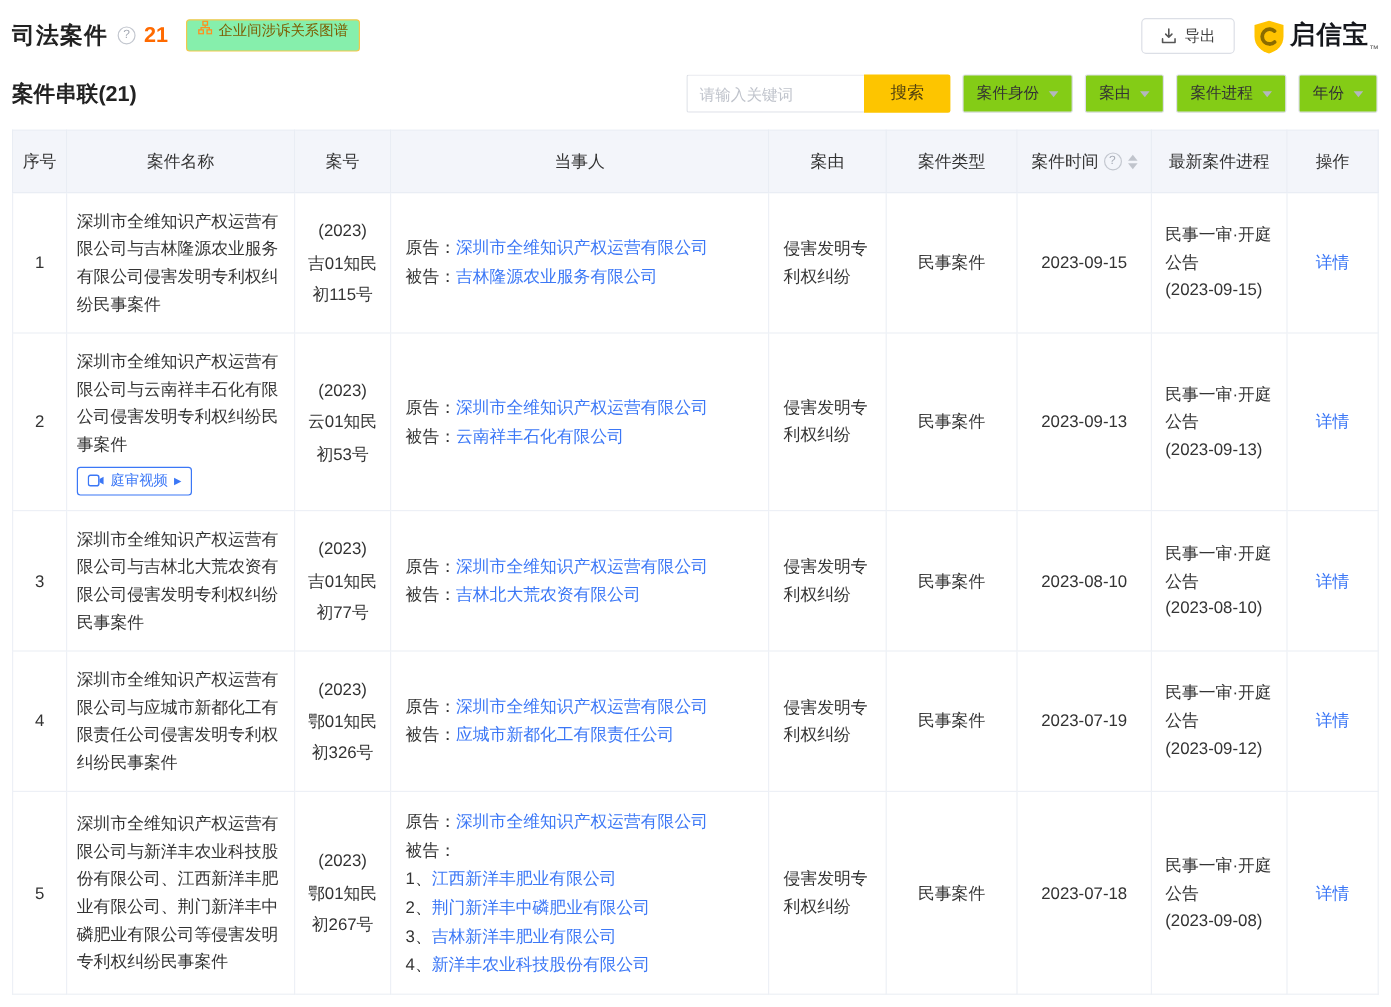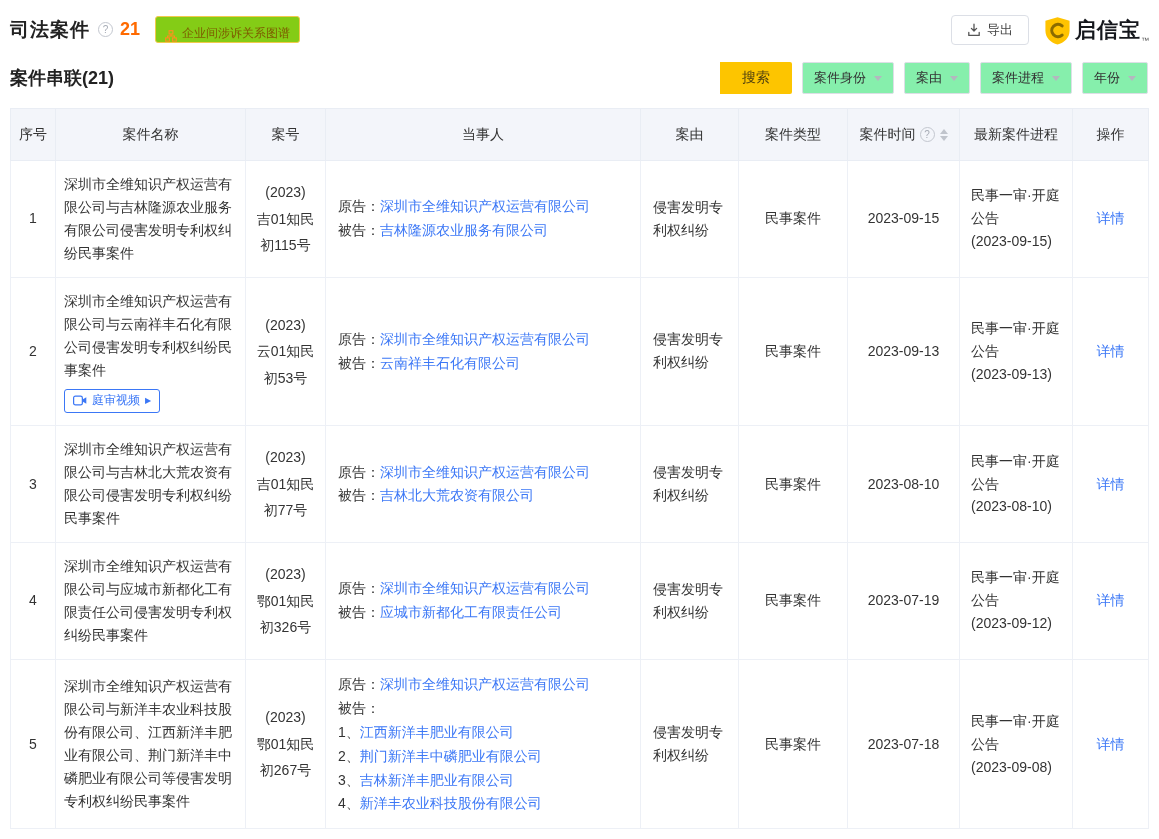--- a/index.html
+++ b/index.html
@@ -8,22 +8,22 @@
 
   
   .topbar { display: flex; justify-content: space-between; align-items: center;
     padding: 13px 10px 0 10px; height: 46px; }
   .topbar-left { display: flex; align-items: center; }
   .page-title { font-size: 19px; font-weight: 700; color: #222; letter-spacing: 1px; }
   .qmark { display: inline-flex; align-items: center; justify-content: center;
     width: 15px; height: 15px; border: 1px solid #c3c7cf; border-radius: 50%;
     color: #a6abb5; font-size: 10px; margin: 0 7px 0 8px; }
   .count { color: #ff6a00; font-weight: 700; font-size: 18px; margin-right: 15px; }
-  .graph-btn { display: inline-flex; align-items: flex-end; gap: 5px; height: 27px;
-    padding: 0 9px; border: 1px solid #f2c94c; background: #84cc16; border-radius: 3px;
+  .graph-btn { display: inline-flex; align-items: flex-start; gap: 5px; height: 27px;
+    padding: 0 9px; border: 1px solid #f2c94c; background: #86efac; border-radius: 3px;
     font-size: 12px; color: #7d5c00; cursor: pointer; }
   .topbar-right { display: flex; align-items: center; }
   .export-btn { display: inline-flex; align-items: center; gap: 6px; height: 30px;
     padding: 0 15px; border: 1px solid #dcdfe6; background: #fff; border-radius: 4px;
     font-size: 13px; color: #444; cursor: pointer; }
   .logo { display: flex; align-items: flex-end; margin-left: 14px; }
   .logo-text { font-size: 21px; font-weight: 700; color: #15171c; line-height: 30px; margin-left: 3px; letter-spacing: 1px; }
   .logo-tm { font-size: 8px; color: #555; margin-top: 2px; }
 
   
@@ -31,21 +31,21 @@
     margin: 16px 11px 14px 10px; height: 32px; }
   .section-title { font-size: 18px; font-weight: 700; color: #222; }
   .filters { display: flex; align-items: center; gap: 10px; }
   .search-box { display: flex; }
   .search-input { width: 148px; height: 32px; border: 1px solid #dcdfe6; border-right: none;
     padding: 0 10px; font-size: 13px; color: #333; outline: none; border-radius: 2px 0 0 2px; }
   .search-input::placeholder { color: #c0c4cc; }
   .search-btn { width: 72px; height: 32px; border: none; background: #fdc500;
     color: #53430f; font-size: 14px; cursor: pointer; border-radius: 0 2px 2px 0; }
   .dropdown { display: inline-flex; align-items: center; gap: 8px; height: 32px;
-    padding: 0 11px; border: 1px solid #dcdfe6; border-radius: 2px; background: #86efac;
+    padding: 0 11px; border: 1px solid #dcdfe6; border-radius: 2px; background: #84cc16;
     font-size: 13px; color: #333; cursor: pointer; }
   .caret { width: 0; height: 0; border-left: 4px solid transparent; border-right: 4px solid transparent;
     border-top: 5px solid #b3b7bf; margin-top: 1px; }
 
   
   table { border-collapse: collapse; table-layout: fixed; width: 1138px; margin-left: 10px; }
   th { background: #f3f5fa; font-weight: 400; font-size: 14px; color: #333;
     height: 52px; border: 1px solid #e9edf4; text-align: center; }
   td { border: 1px solid #edf0f6; font-size: 14px; color: #333; vertical-align: middle;
     padding: 12px 8px; line-height: 1.64; }
@@ -111,20 +111,21 @@
       <span class="logo-text">启信宝</span>
       <span class="logo-tm">™</span>
     </div>
   </div>
 </header>
 
 <div class="toolbar">
   <h2 class="section-title">案件串联(21)</h2>
   <div class="filters">
     <div class="search-box">
+      <input class="search-input" placeholder="请输入关键词" style="">
       <button class="search-btn">搜索</button>
     </div>
     <div class="dropdown">
       <span>案件身份</span>
       <span class="caret"></span>
     </div>
     <div class="dropdown">
       <span>案由</span>
       <span class="caret"></span>
     </div>

